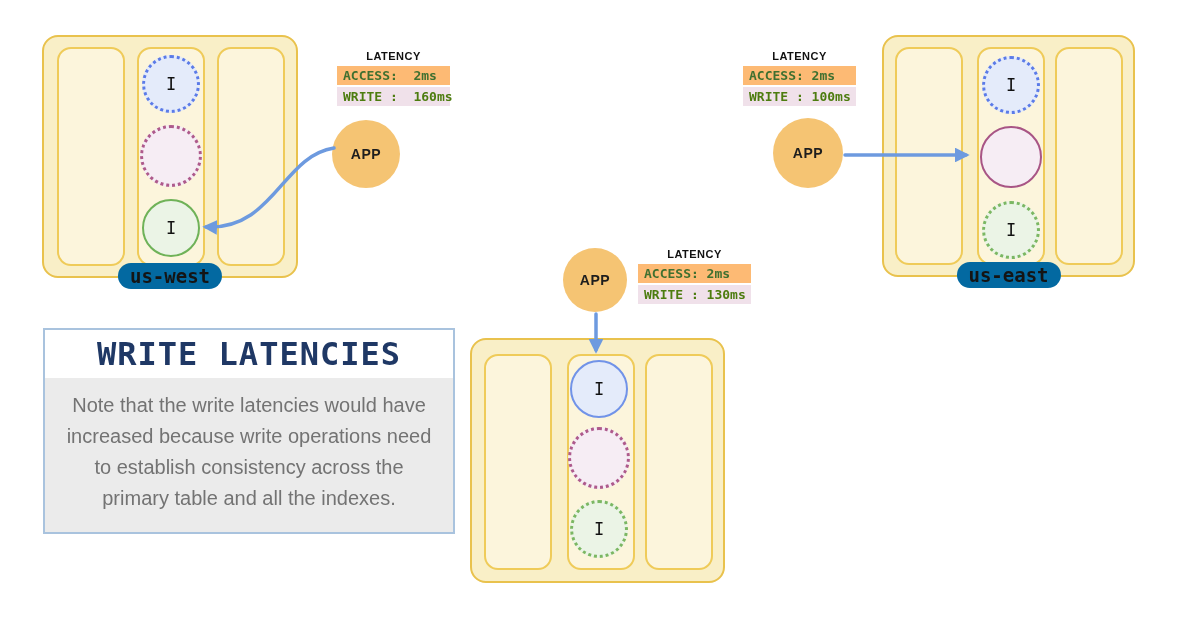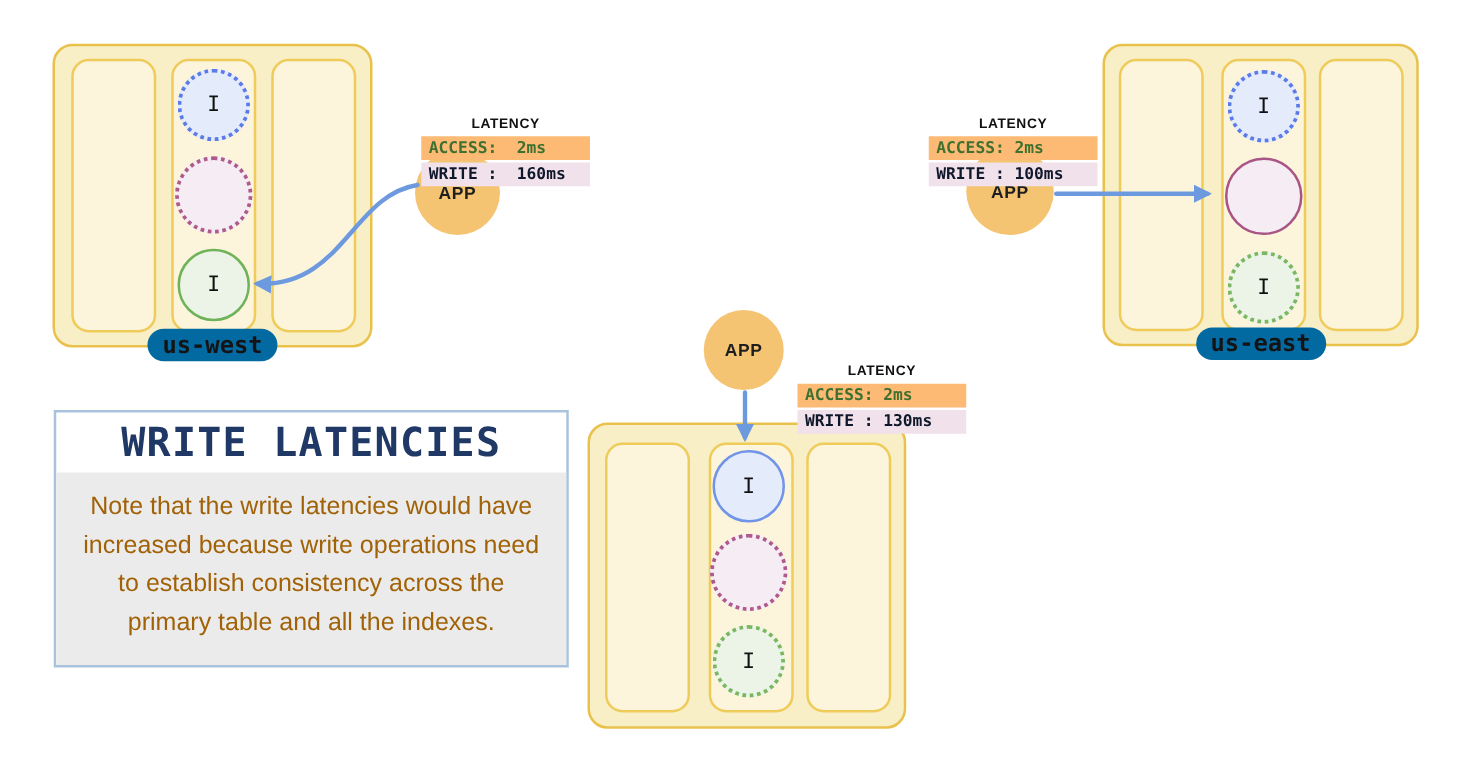--- a/index.html
+++ b/index.html
@@ -36,44 +36,44 @@
     font-family:"DejaVu Sans Mono",monospace;font-weight:bold;font-size:19px;
     color:#141414;white-space:nowrap;
   }
   
   .app{
     position:absolute;border-radius:50%;background:#F5C473;
     display:flex;align-items:center;justify-content:center;
     font-weight:bold;font-size:14px;color:#1e1e1e;letter-spacing:.5px;text-align:right;
   }
   
-  .latency{position:absolute;width:135px;margin-top:43px;}
+  .latency{position:absolute;width:113px;}
   .lat-title{
     text-align:center;font-weight:bold;font-size:11px;color:#111;
     letter-spacing:.5px;margin-bottom:4px;
   }
   .lat-row{
     font-family:"DejaVu Sans Mono",monospace;font-weight:bold;font-size:13px;
     white-space:pre;padding:2px 6px;margin-bottom:2px;box-sizing:border-box;
   }
   .lat-access{background:#fdba74;color:#3F7030;}
-  .lat-write{background:#F0E1EA;color:#0f172a;}
+  .lat-write{background:#F0E1EA;color:#4d7c0f;}
   
   .note{
     position:absolute;left:43px;top:328px;width:412px;
     border:2px solid #A9C3DE;background:#ffffff;box-sizing:border-box;
   }
   .note-title{
     height:48px;display:flex;align-items:center;justify-content:center;
     font-family:"DejaVu Sans Mono",monospace;font-weight:bold;font-size:32px;
     color:#1F3865;letter-spacing:1px;
   }
   .note-body{
     background:#EBEBEB;padding:12px 16px 18px;font-size:20px;line-height:1.55;
-    text-align:center;color:#a16207;
+    text-align:center;color:#737373;
   }
   
   svg.arrows{position:absolute;left:0;top:0;pointer-events:none;}
 </style>
 </head>
 <body>
 
 <div class="region" style="left:42px;top:35px;width:256px;height:243px;">
   <div class="column" style="left:13px;top:10px;height:219px;"></div>
   <div class="column" style="left:93px;top:10px;height:219px;"></div>

